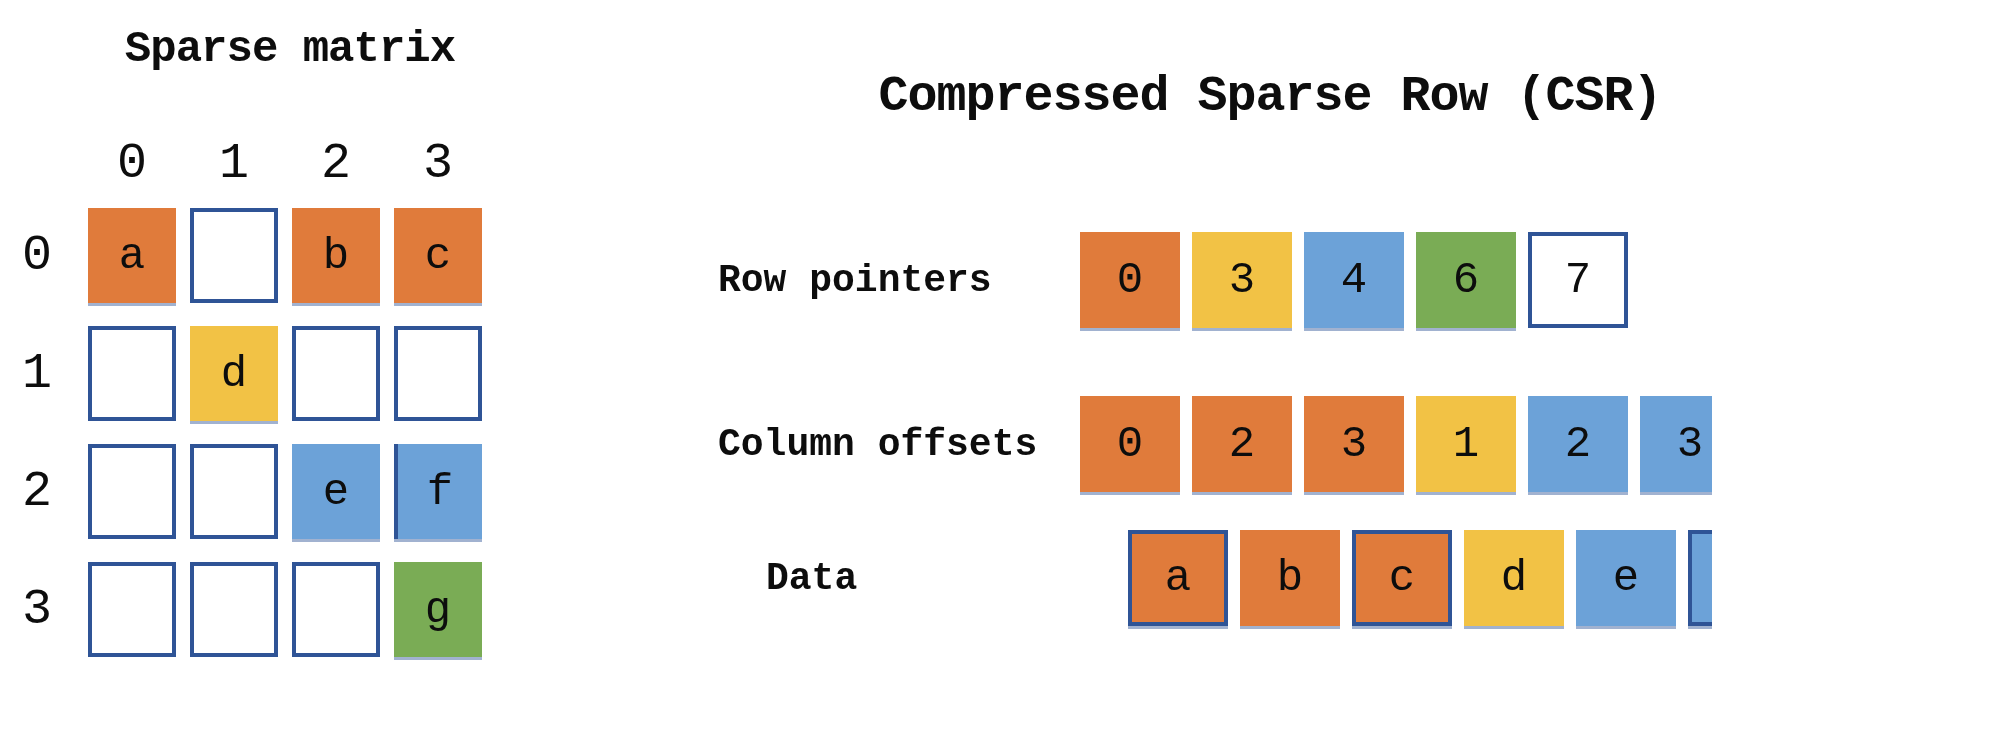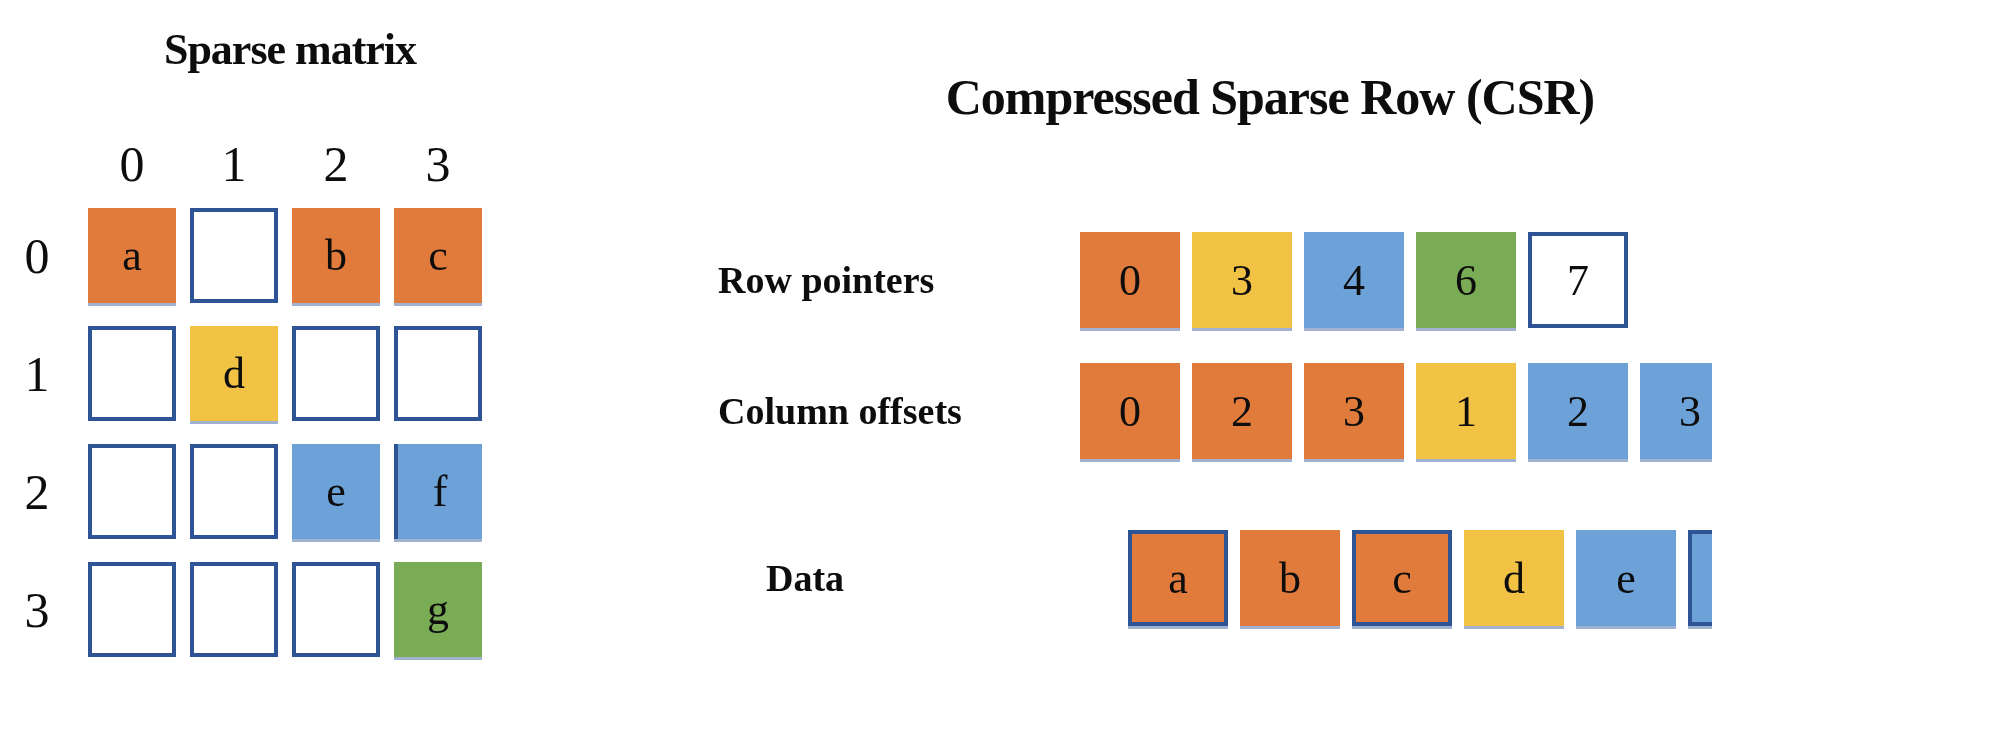--- a/index.html
+++ b/index.html
@@ -1,17 +1,17 @@
 <!DOCTYPE html>
 <html><head>
 <meta charset="utf-8">
 <style>
   html,body{margin:0;padding:0;background:#fff;}
   .canvas{position:relative;width:1712px;height:744px;background:#ffffff;overflow:hidden;
-          font-family:Liberation Serif, serif;color:#0d0d0d;}
+          font-family:Liberation Mono, monospace;color:#0d0d0d;}
 
   
   .sm-title{position:absolute;left:88px;top:24px;width:404px;text-align:center;
             font-size:44px;font-weight:700;letter-spacing:-1px;}
   .sm-collabels{position:absolute;left:88px;top:134px;display:flex;column-gap:14px;
                 font-size:50px;line-height:60px;}
   .sm-collabels .cl{width:88px;text-align:center;}
   .sm-grid{position:absolute;left:0;top:208px;display:grid;
            grid-template-columns:74px repeat(4,88px);column-gap:14px;row-gap:23px;
            grid-auto-rows:95px;}
@@ -76,21 +76,21 @@
         <div class="csr-row" style="top: 232px;">
           <div class="csr-label">Row pointers</div>
           <div class="csr-cells">
             <div class="cell filled" style="width: 100px; height: 96px; background: rgb(224, 123, 59);">0</div>
             <div class="cell filled" style="width: 100px; height: 96px; background: rgb(242, 194, 69);">3</div>
             <div class="cell filled" style="width: 100px; height: 96px; background: rgb(108, 162, 216);">4</div>
             <div class="cell filled" style="width: 100px; height: 96px; background: rgb(122, 172, 85);">6</div>
             <div class="cell empty" style="width: 100px; height: 96px;">7</div>
           </div>
         </div>
-        <div class="csr-row" style="top: 363px;">
+        <div class="csr-row" style="top: 396px;">
           <div class="csr-label">Column offsets</div>
           <div class="csr-cells">
             <div class="cell filled" style="width: 100px; height: 96px; background: rgb(224, 123, 59);">0</div>
             <div class="cell filled" style="width: 100px; height: 96px; background: rgb(224, 123, 59);">2</div>
             <div class="cell filled" style="width: 100px; height: 96px; background: rgb(224, 123, 59);">3</div>
             <div class="cell filled" style="width: 100px; height: 96px; background: rgb(242, 194, 69);">1</div>
             <div class="cell filled" style="width: 100px; height: 96px; background: rgb(108, 162, 216);">2</div>
             <div class="cell filled" style="width: 100px; height: 96px; background: rgb(108, 162, 216);">3</div>
             <div class="cell filled" style="width: 100px; height: 96px; background: rgb(122, 172, 85);">3</div>
           </div>

